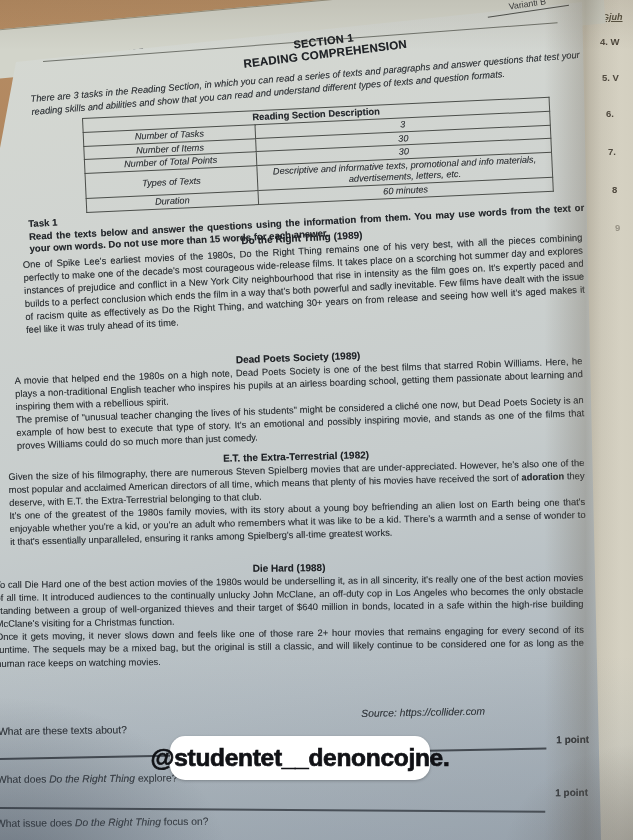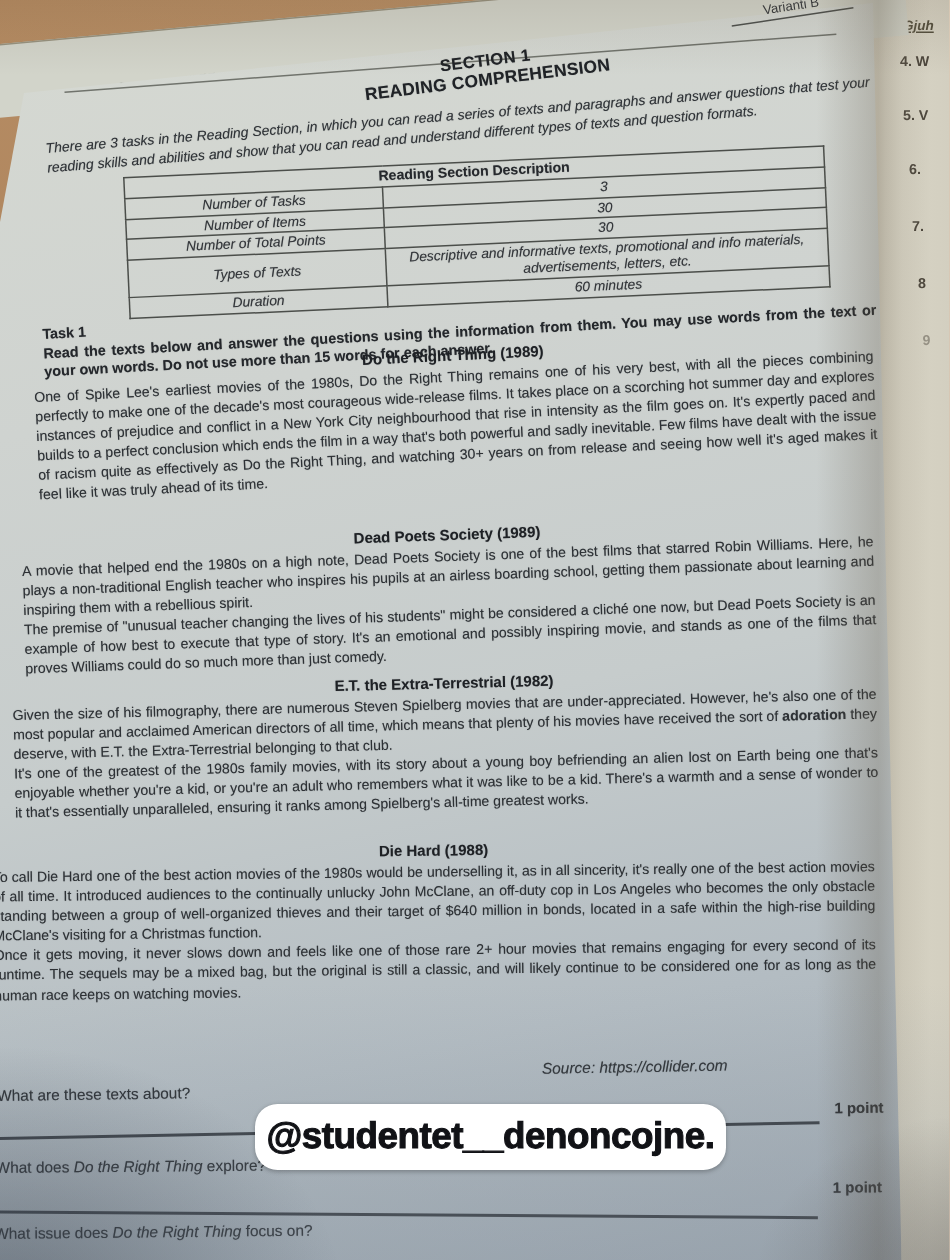--- a/index.html
+++ b/index.html
@@ -111,21 +111,21 @@
     background:
       radial-gradient(ellipse 52% 30% at 0% 104%,rgba(40,48,60,0.42),transparent 70%),
       radial-gradient(ellipse 30% 18% at 102% 102%,rgba(70,60,50,0.32),transparent 75%),
       linear-gradient(to top,rgba(125,138,152,0.25),transparent 22%),
       linear-gradient(to right,transparent 86%,rgba(95,85,68,0.28) 92.5%,rgba(120,112,95,0.12) 95%,transparent 98%),
       linear-gradient(to bottom,rgba(60,40,20,0.10),transparent 6%);
   }
 
   
   .pill{
-    position:absolute;left:170px;top:736px;width:314px;height:44px;z-index:9;
+    position:absolute;left:170px;top:736px;width:260px;height:44px;z-index:9;
     background:#ffffff;border-radius:15px;box-shadow:0 1px 3px rgba(0,0,0,0.25);
     display:flex;align-items:center;justify-content:center;text-align:center;
   }
   .pill span{
     font-size:24.5px;font-weight:700;color:#111216;letter-spacing:-0.3px;
     -webkit-text-stroke:0.7px #111216;white-space:nowrap;
   }
 </style>
 </head>
 <body>

